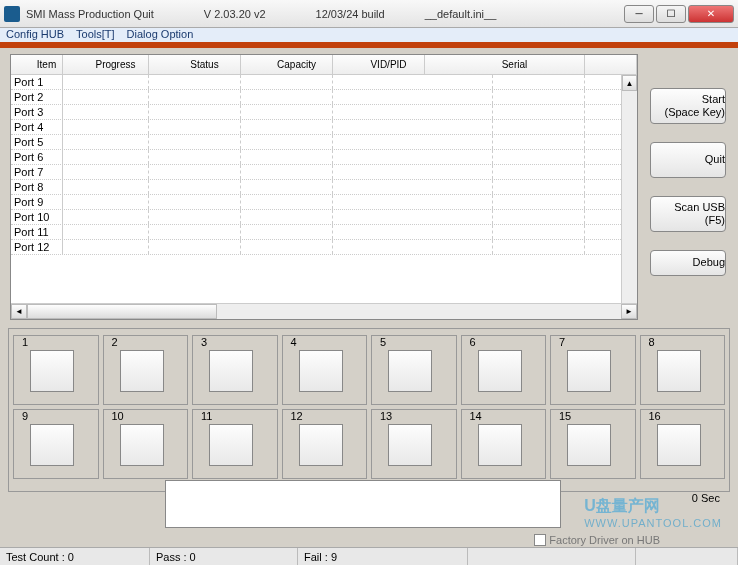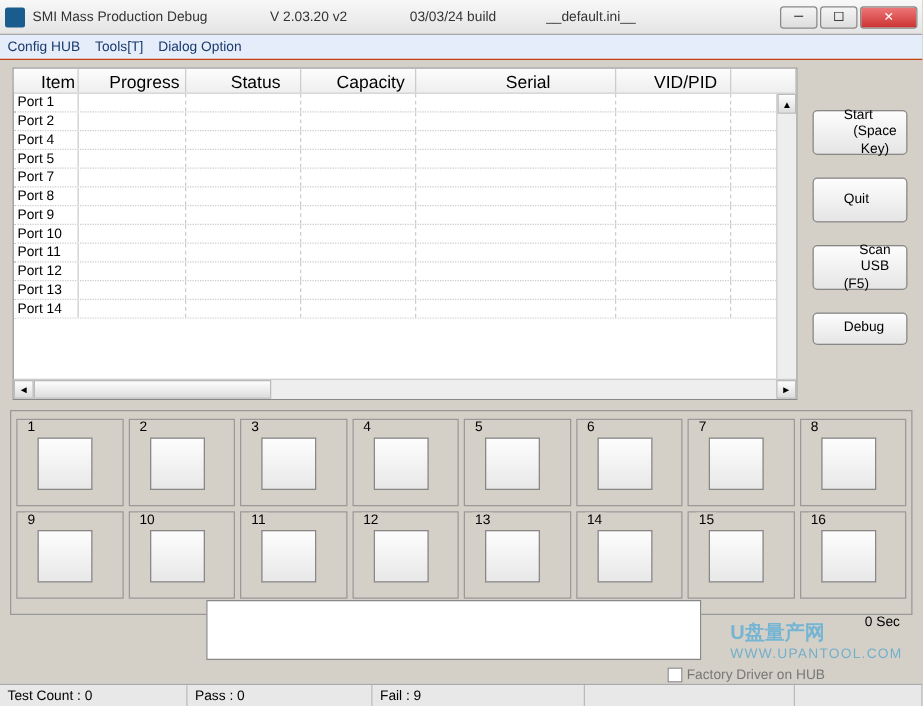--- a/index.html
+++ b/index.html
@@ -9,30 +9,30 @@
 .titlebar { height: 28px; background: linear-gradient(to bottom, #f8f8f8, #e4e4e4); border-bottom: 1px solid #aaa; display: flex; align-items: center; padding: 0 4px; }
 .titlebar .icon { width: 16px; height: 16px; background: #1a5c8e; margin-right: 6px; border-radius: 2px; }
 .titlebar .title-text { flex: 0 0 auto; color: #333; }
 .titlebar .spacer { flex: 1; }
 .winbtn { width: 30px; height: 18px; margin-left: 2px; border: 1px solid #888; border-radius: 3px; display: flex; align-items: center; justify-content: center; font-size: 10px; cursor: pointer; }
 .winbtn.min { background: linear-gradient(#f5f5f5,#ddd); }
 .winbtn.max { background: linear-gradient(#f5f5f5,#ddd); }
 .winbtn.close { background: linear-gradient(#e77,#c33); color: #fff; width: 46px; }
 
 
-.menubar { height: 20px; background: #e4edf9; border-bottom: 1px solid #c2410c; display: flex; align-items: center; padding: 0 6px; gap: 12px; }
+.menubar { height: 20px; background: #e4edf9; border-bottom: 6px solid #c2410c; display: flex; padding: 0 6px; gap: 12px; }
 .menuitem { color: #1a3a6e; cursor: pointer; }
 
 
 .content { position: relative; height: calc(565px - 28px - 20px - 18px); background: #d4d0c8; padding: 4px; }
 
 
 .table-wrap { position: absolute; left: 10px; top: 6px; width: 628px; height: 266px; border: 1px solid #888; background: #fff; }
 .table-header { display: flex; height: 20px; background: linear-gradient(#fdfdfd,#eee); border-bottom: 1px solid #ccc; }
-.th { border-right: 1px solid #ccc; display: flex; align-items: center; justify-content: center; font-size: 14px; padding-left: 20px; }
+.th { border-right: 1px solid #ccc; display: flex; align-items: center; justify-content: center; font-size: 10px; padding-left: 20px; }
 .th.item { width: 52px; }
 .th.progress { width: 86px; }
 .th.status { width: 92px; }
 .th.capacity { width: 92px; }
 .th.serial { width: 160px; }
 .th.vidpid { width: 92px; }
 .th.last { flex: 1; }
 .table-body { height: 180px; overflow: hidden; position: relative; }
 .row { display: flex; height: 15px; border-bottom: 1px dotted #ccc; }
 .cell { border-right: 1px dashed #ccc; font-size: 11px; padding-left: 3px; display: flex; align-items: center; }
@@ -44,21 +44,21 @@
 .cell.vidpid { width: 92px; }
 .vscroll { position: absolute; right: 0; top: 20px; width: 16px; height: 228px; background: #eee; border-left: 1px solid #ccc; }
 .vscroll .arrow { height: 16px; background: linear-gradient(#fdfdfd,#ddd); border: 1px solid #bbb; display:flex;align-items:center;justify-content:center;font-size:8px; }
 .hscroll { position: absolute; left: 0; bottom: 0; right: 0; height: 16px; background: #eee; border-top: 1px solid #ccc; display:flex; }
 .hscroll .arrow { width: 16px; background: linear-gradient(#fdfdfd,#ddd); border: 1px solid #bbb; display:flex;align-items:center;justify-content:center;font-size:8px; }
 .hscroll .thumb { width: 190px; background: linear-gradient(#fdfdfd,#ddd); border: 1px solid #bbb; }
 .hscroll .track { flex:1; }
 
 
 .sidebtns { position: absolute; right: 12px; top: 40px; width: 76px; display: flex; flex-direction: column; gap: 18px; }
-.sidebtn { height: 36px; background: linear-gradient(#fdfdfd,#e5e5e5); border: 1px solid #888; border-radius: 4px; display: flex; flex-direction: column; align-items: flex-start; justify-content: center; font-size: 11px; cursor: pointer; text-align: center; line-height: 1.2; padding-left: 24px; }
+.sidebtn { height: 36px; background: linear-gradient(#fdfdfd,#e5e5e5); border: 1px solid #888; border-radius: 4px; display: flex; flex-direction: column; align-items: flex-end; justify-content: center; font-size: 11px; cursor: pointer; text-align: center; line-height: 1.2; }
 
 
 .portgrid { position: absolute; left: 8px; top: 280px; right: 8px; border: 1px solid #999; padding: 6px 4px 8px 4px; background: #d4d0c8; }
 .portrow { display: flex; gap: 4px; margin-bottom: 4px; }
 .portcell { position: relative; width: 87px; height: 70px; border: 1px solid #999; background: #d4d0c8; }
 .portcell .num { position: absolute; left: 6px; top: 0; font-size: 11px; background: #d4d0c8; padding: 0 2px; }
 .portcell .box { position: absolute; left: 16px; top: 14px; width: 44px; height: 42px; background: linear-gradient(#fdfdfd,#e8e8e8); border: 1px solid #888; }
 
 
 .bottomarea { position: absolute; left: 20px; right: 8px; top: 432px; height: 60px; }
@@ -79,25 +79,25 @@
 .statuscell.c2 { width: 148px; }
 .statuscell.c3 { width: 170px; }
 .statuscell.c4 { width: 168px; }
 .statuscell.c5 { flex: 1; }
 </style>
 </head>
 <body>
 
 <div class="titlebar">
   <div class="icon"></div>
-  <span class="title-text">SMI Mass Production Debug</span>
+  <span class="title-text">SMI Mass Production Quit</span>
   <span style="width:50px"></span>
   <span class="title-text">V 2.03.20    v2</span>
   <span style="width:50px"></span>
-  <span class="title-text">03/03/24 build</span>
+  <span class="title-text">12/03/24 build</span>
   <span style="width:40px"></span>
   <span class="title-text">__default.ini__</span>
   <div class="spacer"></div>
   <div class="winbtn min">─</div>
   <div class="winbtn max">☐</div>
   <div class="winbtn close">✕</div>
 </div>
 
 <div class="menubar">
   <span class="menuitem">Config HUB</span>
@@ -106,51 +106,67 @@
 </div>
 
 <div class="content">
 
   <div class="table-wrap">
     <div class="table-header">
       <div class="th item">Item</div>
       <div class="th progress">Progress</div>
       <div class="th status">Status</div>
       <div class="th capacity">Capacity</div>
+      <div class="th vidpid">VID/PID</div>
       <div class="th serial">Serial</div>
-      <div class="th vidpid">VID/PID</div>
       <div class="th last"></div>
     </div>
     <div class="table-body" id="table-body">
         <div class="row">
           <div class="cell item">Port 1</div>
           <div class="cell progress"></div>
           <div class="cell status"></div>
           <div class="cell capacity"></div>
           <div class="cell serial"></div>
           <div class="cell vidpid"></div>
         </div>
         <div class="row">
           <div class="cell item">Port 2</div>
           <div class="cell progress"></div>
           <div class="cell status"></div>
           <div class="cell capacity"></div>
           <div class="cell serial"></div>
           <div class="cell vidpid"></div>
         </div>
         <div class="row">
+          <div class="cell item">Port 3</div>
+          <div class="cell progress"></div>
+          <div class="cell status"></div>
+          <div class="cell capacity"></div>
+          <div class="cell serial"></div>
+          <div class="cell vidpid"></div>
+        </div>
+        <div class="row">
           <div class="cell item">Port 4</div>
           <div class="cell progress"></div>
           <div class="cell status"></div>
           <div class="cell capacity"></div>
           <div class="cell serial"></div>
           <div class="cell vidpid"></div>
         </div>
         <div class="row">
           <div class="cell item">Port 5</div>
+          <div class="cell progress"></div>
+          <div class="cell status"></div>
+          <div class="cell capacity"></div>
+          <div class="cell serial"></div>
+          <div class="cell vidpid"></div>
+        </div>
+        <div class="row">
+          <div class="cell item">Port 6</div>
           <div class="cell progress"></div>
           <div class="cell status"></div>
           <div class="cell capacity"></div>
           <div class="cell serial"></div>
           <div class="cell vidpid"></div>
         </div>
         <div class="row">
           <div class="cell item">Port 7</div>
           <div class="cell progress"></div>
           <div class="cell status"></div>

